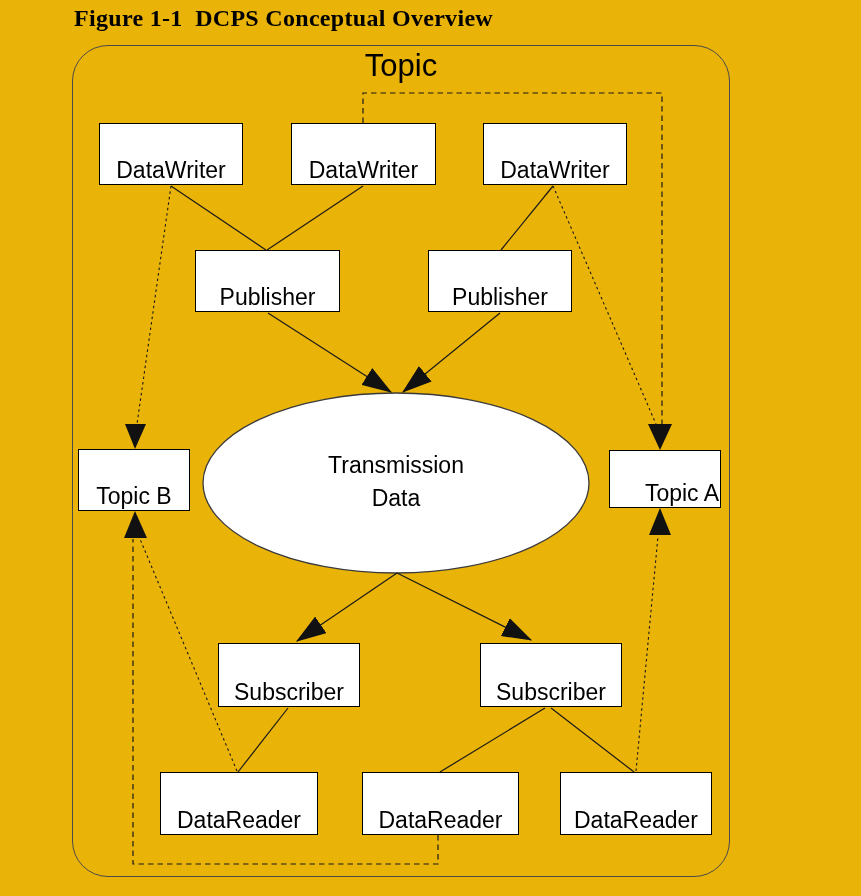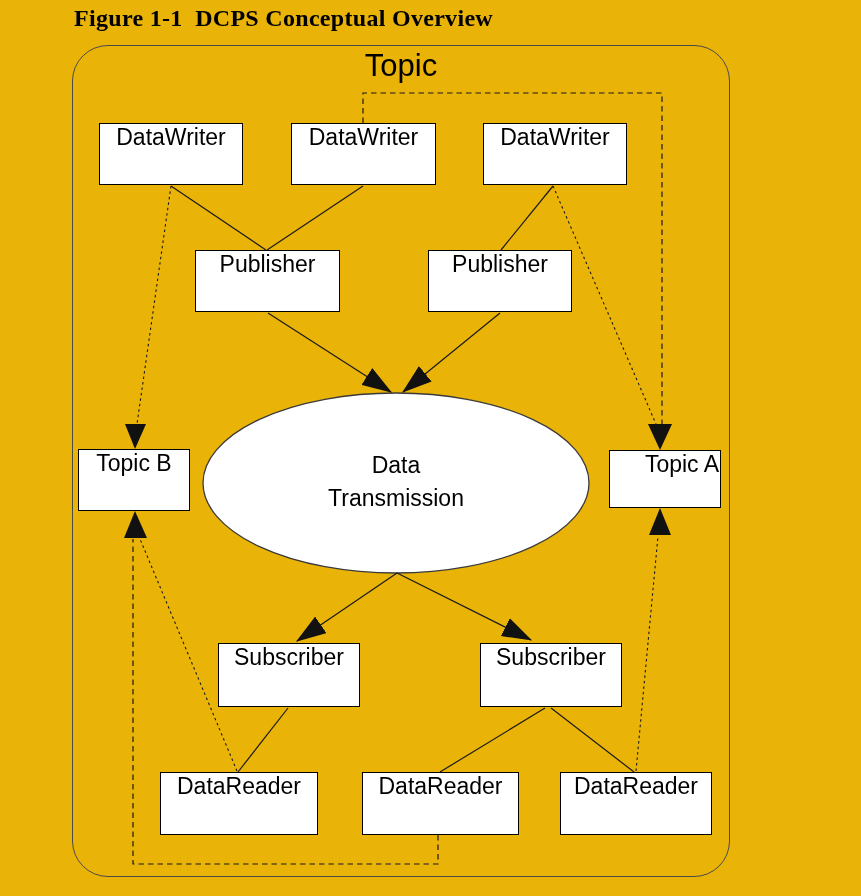--- a/index.html
+++ b/index.html
@@ -41,21 +41,21 @@
   }
   svg.wires{
     position:absolute;left:0;top:0;z-index:1;
   }
   .node{
     position:absolute;
     box-sizing:border-box;
     border:1.5px solid #000000;
     background:#ffffff;
     display:flex;
-    align-items:flex-start;
+    align-items:flex-end;
     justify-content:center;
     font-size:23px;
     color:#000000;
     z-index:2;
   }
   .ellipse-label{
     position:absolute;
     left:286px;top:449px;
     width:220px;
     text-align:center;
@@ -130,22 +130,22 @@
   </div>
 
   <div class="node" style="left:78px;top:449px;width:112px;height:62px;">
     <span>Topic B</span>
   </div>
   <div class="node" style="left:609px;top:450px;width:112px;height:58px;padding-left:34px;">
     <span>Topic A</span>
   </div>
 
   <div class="ellipse-label">
+    <div>Transmission</div>
     <div>Data</div>
-    <div>Transmission</div>
   </div>
 
   <div class="node" style="left:218px;top:643px;width:142px;height:64px;">
     <span>Subscriber</span>
   </div>
   <div class="node" style="left:480px;top:643px;width:142px;height:64px;">
     <span>Subscriber</span>
   </div>
 
   <div class="node" style="left:160px;top:772px;width:158px;height:63px;">

